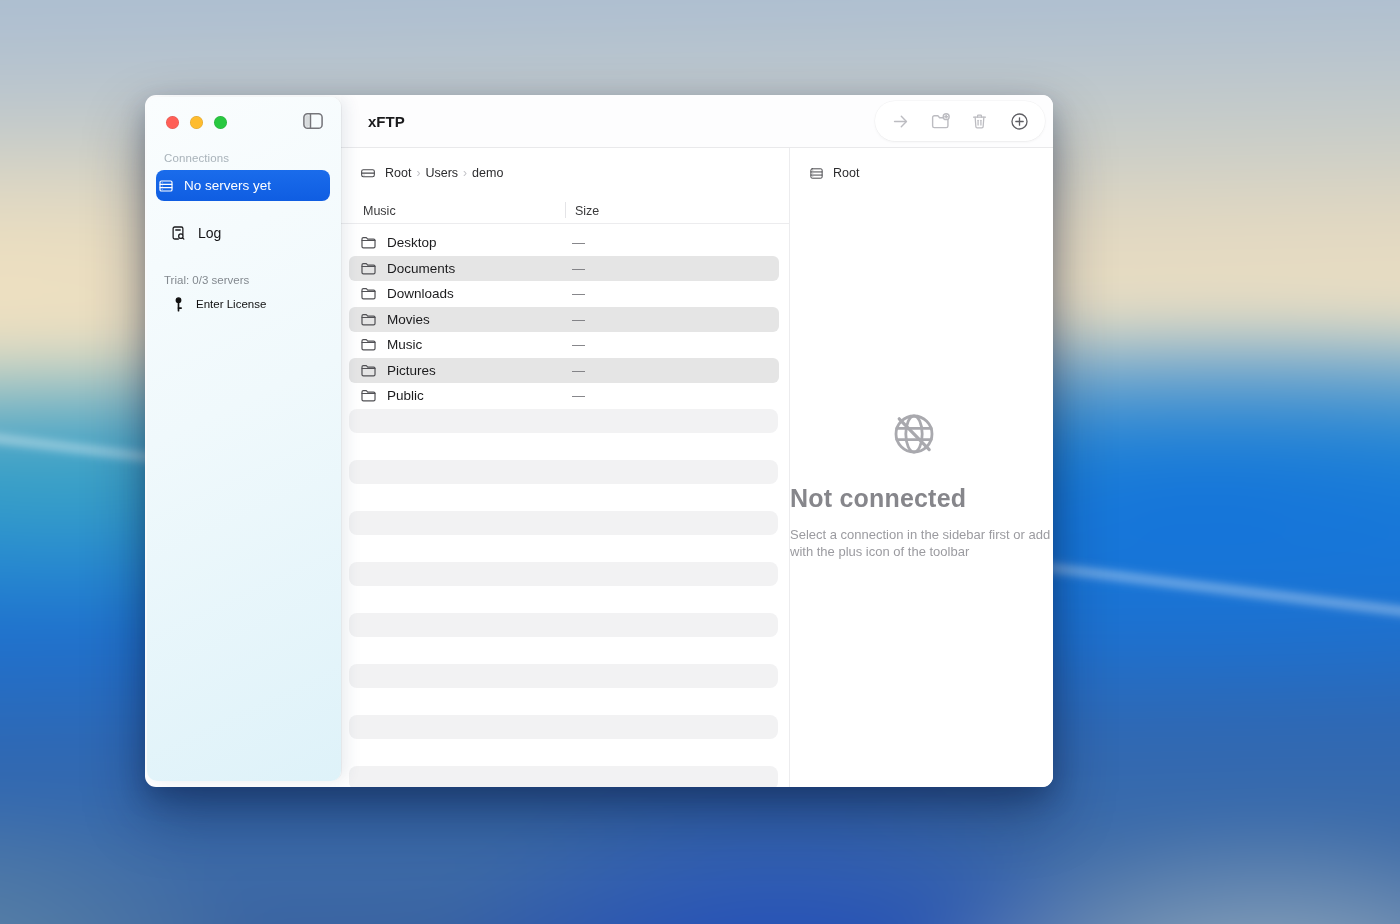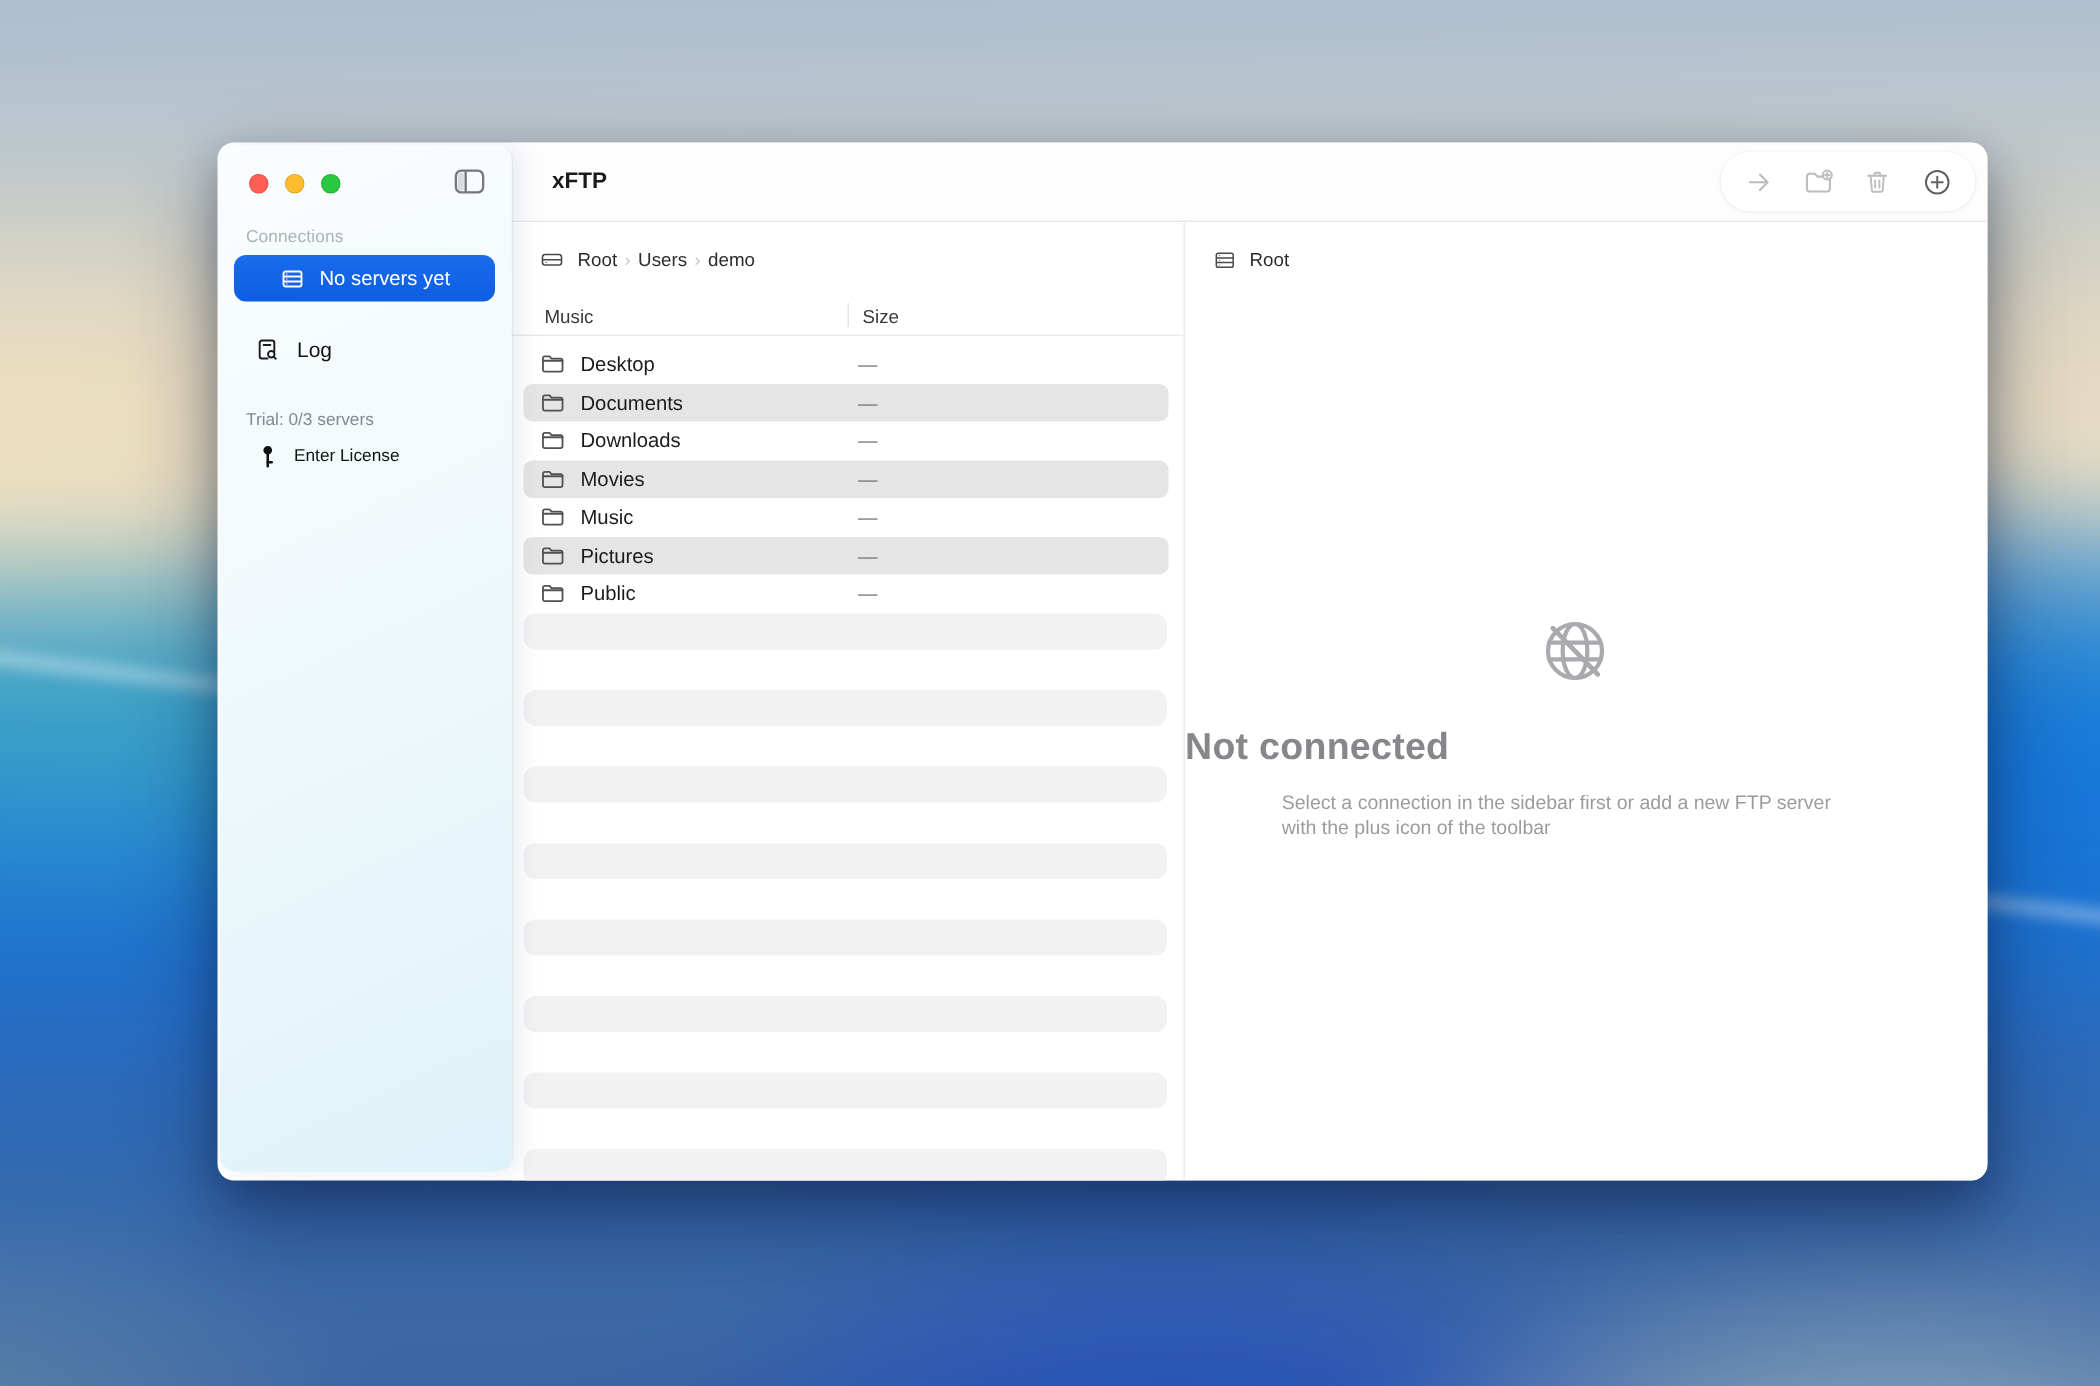--- a/index.html
+++ b/index.html
@@ -27,21 +27,21 @@
         #3d6ba8 84%, #39619f 94%, #35599a 100%);
   }
   .wall-streak {
     position: absolute; left: -60px; top: 428px; width: 1640px; height: 7px; z-index: 0;
     background: rgba(255,255,255,0.5); filter: blur(5px);
     transform: rotate(7deg); transform-origin: left center;
   }
 
   
   .window {
-    position: absolute; left: 145px; top: 95px; width: 1180px; height: 692px;
+    position: absolute; left: 145px; top: 95px; width: 908px; height: 692px;
     border-radius: 11px; background: #ffffff; z-index: 1;
     box-shadow: 0 28px 60px rgba(8,20,55,0.42), 0 10px 24px rgba(8,20,55,0.25);
     overflow: hidden;
   }
 
   
   .sidebar {
     position: absolute; left: 2px; top: 2px; width: 194px; height: 684px; z-index: 3;
     border-radius: 10px;
     background: linear-gradient(155deg, #fafdfe 0%, #f0f9fc 45%, #def2f9 100%);
@@ -50,21 +50,21 @@
   .traffic-row { display: flex; align-items: center; gap: 11px; padding: 19px 0 0 19px; height: 32px; }
   .tl { width: 13px; height: 13px; border-radius: 50%; box-shadow: inset 0 0 0 0.5px rgba(0,0,0,0.15); cursor: default; }
   .sidebar-toggle {
     position: absolute; top: 13px; right: 15px; width: 24px; height: 22px;
     border: none; background: transparent; padding: 0; color: #76767b; cursor: pointer;
   }
   .section-label { margin: 23px 0 6px 17px; font-size: 11.5px; font-weight: 500; color: #a9b3ba; letter-spacing: 0.1px; }
   .server-pill {
     margin: 0 11px 0 9px; height: 31px; border-radius: 8px;
     background: linear-gradient(180deg, #1a6ceb, #0f5de2);
-    display: flex; align-items: center; padding-left: 31px; color: #ffffff; cursor: pointer;
+    display: flex; align-items: center; padding-left: 2px; color: #ffffff; cursor: pointer;
   }
   .server-pill .pill-label { margin-left: 10px; font-size: 13.5px; font-weight: 500; }
   .log-item {
     margin: 14px 11px 0 9px; height: 36px; border-radius: 8px;
     display: flex; align-items: center; padding-left: 13px; color: #141416; cursor: pointer;
   }
   .log-item .log-label { margin-left: 11px; font-size: 14px; }
   .trial-label { margin: 23px 0 0 17px; font-size: 11.5px; color: #83898f; }
   .license-item { margin: 8px 0 0 0; padding-left: 26px; height: 20px; display: flex; align-items: center; color: #111; cursor: pointer; }
   .license-item .license-label { margin-left: 12px; font-size: 11.5px; }

